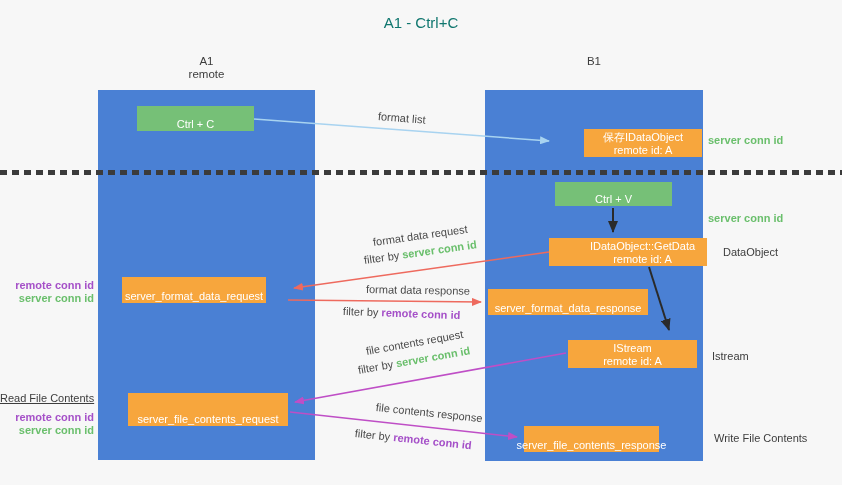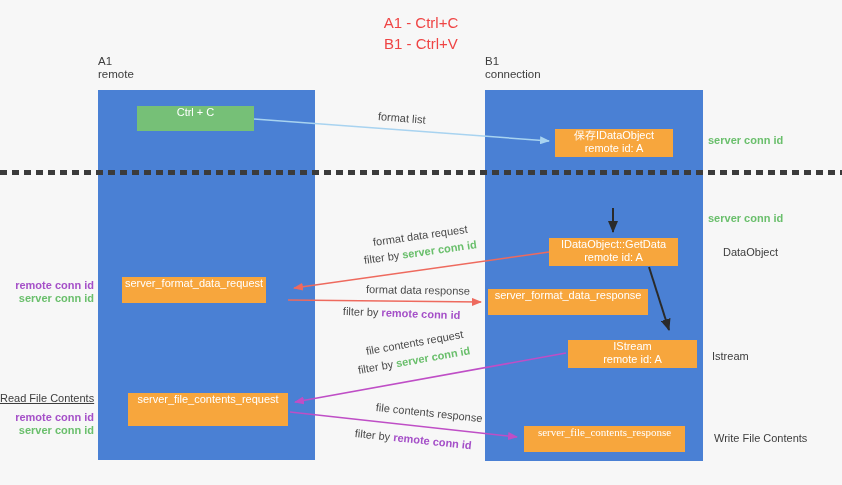--- a/index.html
+++ b/index.html
@@ -8,38 +8,38 @@
     background:#f7f7f7;
   }
   .canvas{
     position:relative;
     width:842px;height:485px;
     background:#f7f7f7;
     overflow:hidden;
   }
   .title{
     position:absolute;left:0;top:12px;width:842px;
-    text-align:center;color:#ef4444;font-size:15px;line-height:21px;
+    text-align:center;color:#0f766e;font-size:15px;line-height:21px;
   }
   .col-header{
     position:absolute;top:55px;
-    color:#3d3d3d;font-size:11.5px;line-height:13px;
+    text-align:center;color:#3d3d3d;font-size:11.5px;line-height:13px;
   }
   .col{
     position:absolute;top:90px;height:370px;width:217px;
     background:#4a80d4;
   }
   .dotted-line{
     position:absolute;left:0;top:170px;width:842px;height:5px;
     background:repeating-linear-gradient(90deg,#3b3b3b 0 7px,transparent 7px 12px);
     z-index:5;
   }
   .node{
     position:absolute;z-index:4;
-    display:flex;flex-direction:column;align-items:center;justify-content:flex-start;
+    display:flex;flex-direction:column;align-items:center;justify-content:flex-end;
     color:#ffffff;font-size:11px;line-height:13px;text-align:center;
   }
   .node.orange{background:#f7a63d;}
   .node.green{background:#76c077;}
   svg.arrows{position:absolute;left:0;top:0;z-index:3;}
   .arrow-label{
     position:absolute;z-index:6;color:#4a4a4a;font-size:11px;white-space:nowrap;
     transform-origin:left center;
   }
   .filter-id.green{color:#6abf6c;font-weight:bold;}
@@ -51,30 +51,28 @@
   .side-label.purple{color:#a550c8;font-weight:bold;}
   .left-align-right{text-align:right;}
 </style>
 </head>
 <body>
 
 <div class="canvas">
 
   <div class="title">
     <div>A1 - Ctrl+C</div>
-    <div>B1 - Ctrl+V</div>
   </div>
 
   <div class="col-header" style="left:98px;width:217px;">
     <div>A1</div>
     <div>remote</div>
   </div>
   <div class="col-header" style="left:485px;width:218px;">
     <div>B1</div>
-    <div>connection</div>
   </div>
 
   <div class="col" style="left:98px;"></div>
   <div class="col" style="left:485px;width:218px;height:371px;"></div>
 
   <div class="dotted-line"></div>
 
   <svg class="arrows" width="842" height="485">
     <defs>
       <marker id="mk-blue" markerUnits="userSpaceOnUse" markerWidth="10" markerHeight="8" refX="9" refY="4" orient="auto">
@@ -96,27 +94,30 @@
     <line x1="549" y1="252" x2="294" y2="288" stroke="#ee6a5e" stroke-width="1.5" marker-end="url(#mk-red)"></line>
     <line x1="288" y1="300" x2="481" y2="302" stroke="#ee6a5e" stroke-width="1.5" marker-end="url(#mk-red)"></line>
     <line x1="566" y1="353" x2="295" y2="402" stroke="#bf4ec6" stroke-width="1.5" marker-end="url(#mk-magenta)"></line>
     <line x1="290" y1="412" x2="517" y2="437" stroke="#bf4ec6" stroke-width="1.5" marker-end="url(#mk-magenta)"></line>
   </svg>
 
   <div class="node green" style="left:137px;top:106px;width:117px;height:25px;">
     <div>Ctrl + C</div>
   </div>
 
-  <div class="node orange" style="left:555px;top:129px;width:118px;height:28px;">
+  <div class="node orange" style="left:584px;top:129px;width:118px;height:28px;">
     <div>保存IDataObject</div>
     <div>remote id: A</div>
   </div>
 
+  <div class="node green" style="left:555px;top:182px;width:117px;height:24px;">
+    <div>Ctrl + V</div>
+  </div>
 
-  <div class="node orange" style="left:549px;top:238px;width:129px;height:28px;">
+  <div class="node orange" style="left:549px;top:238px;width:129px;height:28px;padding-left:29px;">
     <div>IDataObject::GetData</div>
     <div>remote id: A</div>
   </div>
 
   <div class="node orange" style="left:122px;top:277px;width:144px;height:26px;">
     <div>server_format_data_request</div>
   </div>
 
   <div class="node orange" style="left:488px;top:289px;width:160px;height:26px;">
     <div>server_format_data_response</div>
@@ -124,21 +125,21 @@
 
   <div class="node orange" style="left:568px;top:340px;width:129px;height:28px;">
     <div>IStream</div>
     <div>remote id: A</div>
   </div>
 
   <div class="node orange" style="left:128px;top:393px;width:160px;height:33px;">
     <div>server_file_contents_request</div>
   </div>
 
-  <div class="node orange" style="left:524px;top:426px;width:161px;height:26px;font-family:Liberation Serif, serif;">
+  <div class="node orange" style="left:524px;top:426px;width:135px;height:26px;">
     <div>server_file_contents_response</div>
   </div>
 
   <div class="arrow-label" style="left:378px;top:110px;transform:rotate(4.5deg);">format list</div>
 
   <div class="arrow-label" style="left:373px;top:236px;transform:rotate(-8deg);">format data request</div>
   <div class="arrow-label" style="left:364px;top:254px;transform:rotate(-8deg);">
     <span>filter by </span><span class="filter-id green">server conn id</span>
   </div>
 

